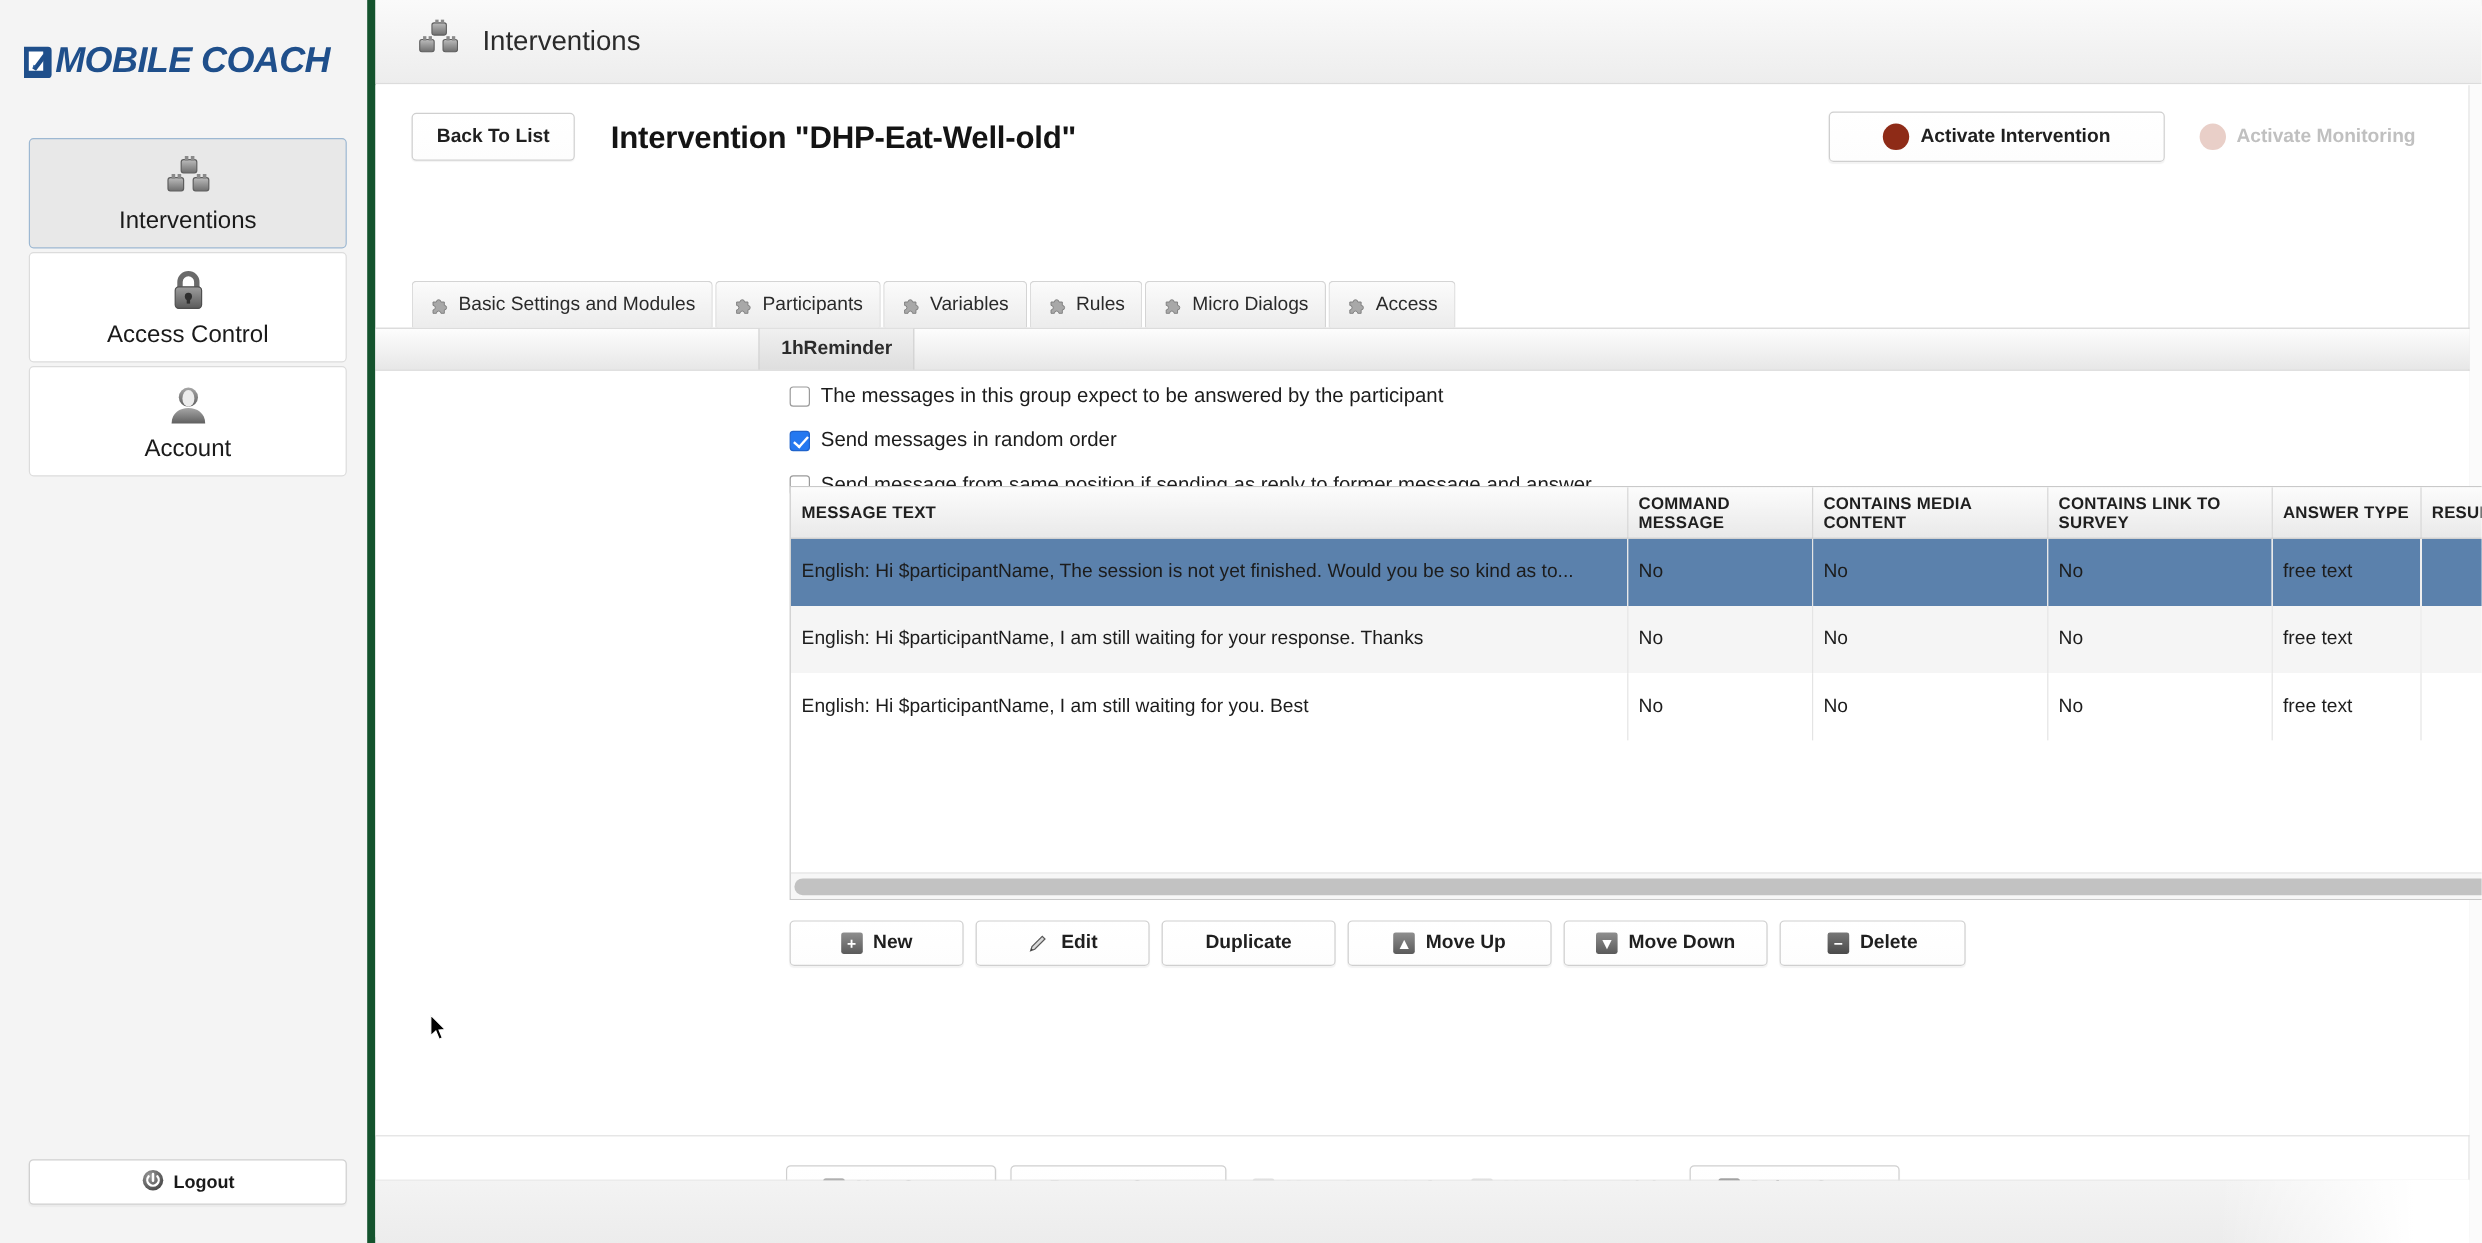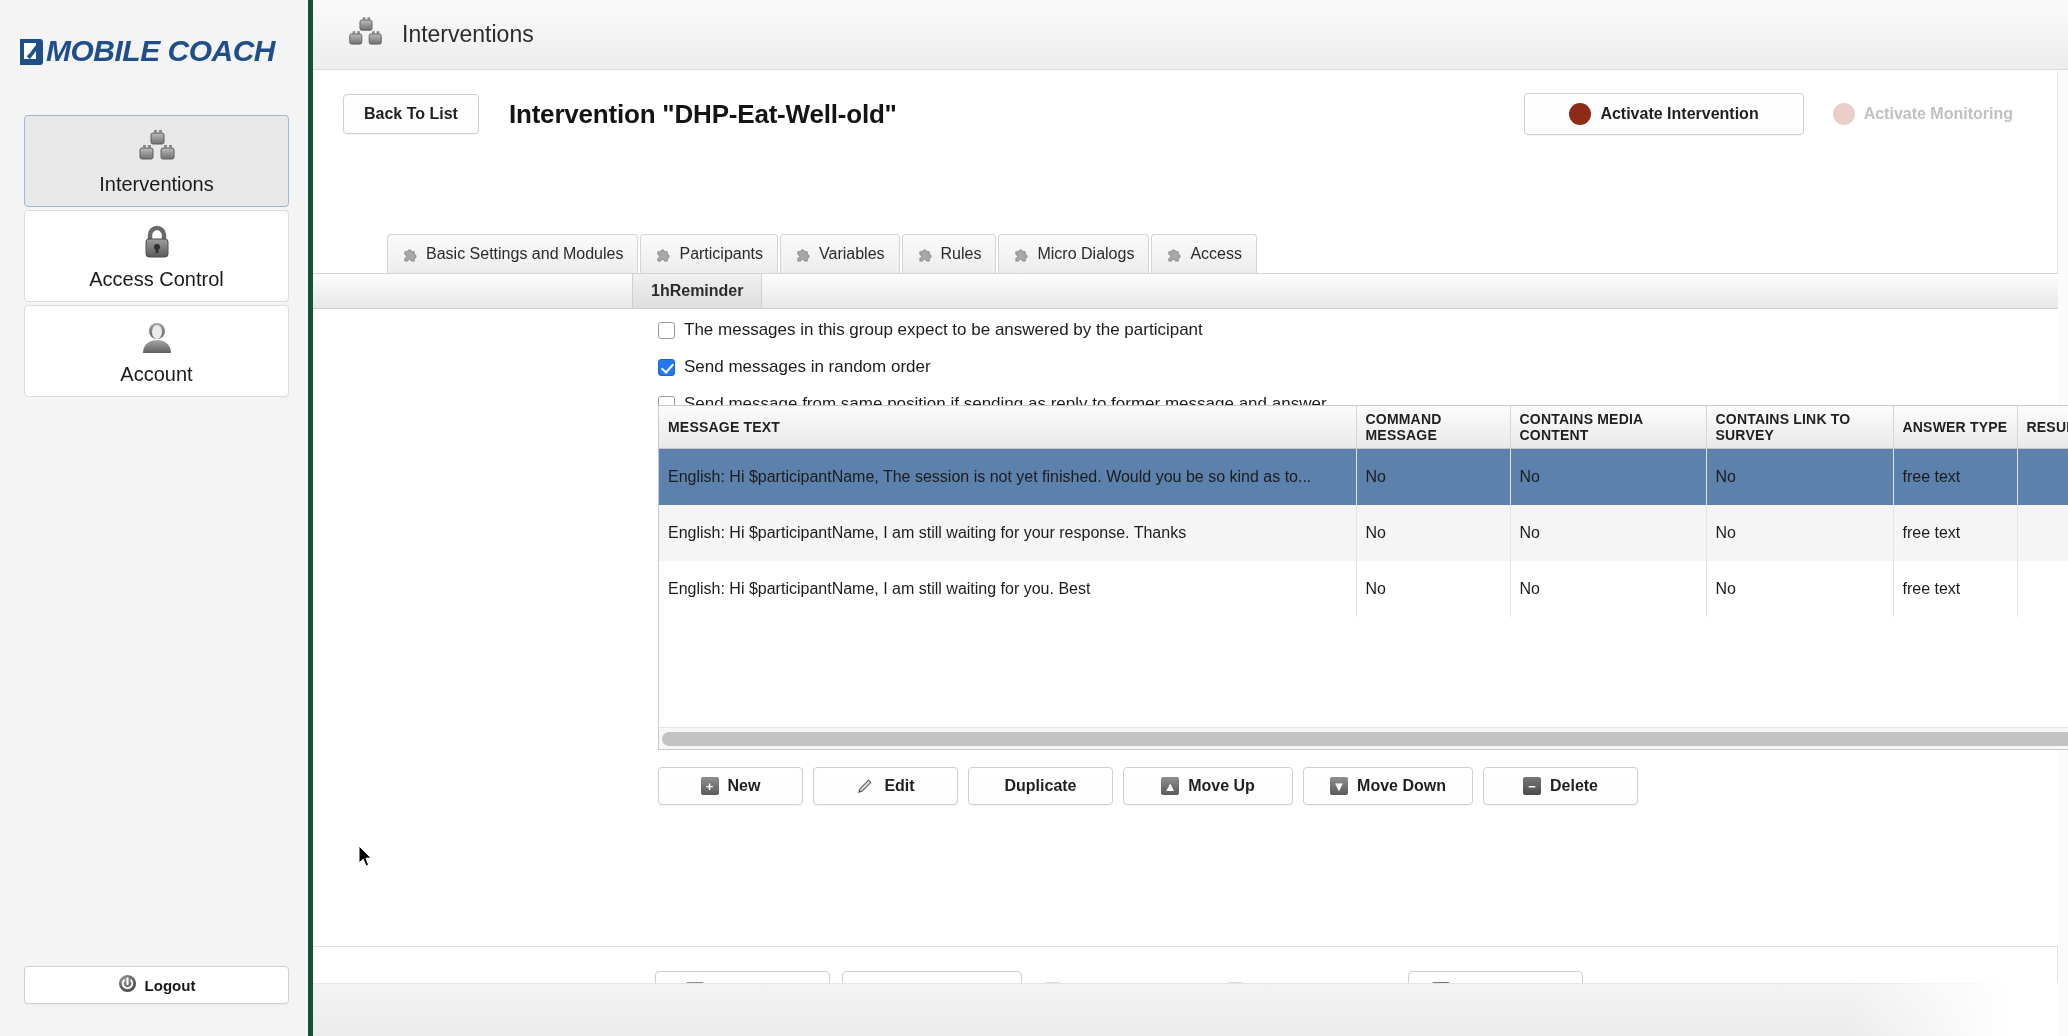--- a/index.html
+++ b/index.html
@@ -14,21 +14,21 @@
     position: relative;
     width: 2068px; height: 1036px;
     background: #f1f1f1;
   }
 
   
   #sidebar {
     position: absolute; left: 0; top: 0;
     width: 313px; height: 1036px;
     background: #f4f4f4;
-    border-right: 5px solid #14532d;
+    border-right: 7px solid #14532d;
   }
   .logo {
     position: absolute; left: 16px; top: 28px;
     width: 280px; height: 46px;
     display: flex; align-items: center;
   }
   .logo-mark {
     width: 34px; height: 34px;
     position: relative;
     flex: 0 0 auto;
@@ -145,21 +145,20 @@
   }
   #activate-intervention { height: 42px; padding: 0 44px; }
   #activate-monitoring { height: 42px; padding: 0 18px; font-weight: bold; }
   .dot { width: 22px; height: 22px; border-radius: 50%; display: inline-block; flex: 0 0 auto; }
 
   
   #tabbar {
     position: absolute; left: 30px; top: 163px;
     display: flex; align-items: flex-start;
     height: 39px;
-    margin-left: 44px;
   }
   .tab {
     height: 39px;
     padding: 0 14px;
     background: linear-gradient(#fbfbfb,#ececec);
     border: 1px solid #d4d4d4;
     border-bottom: none;
     border-radius: 4px 4px 0 0;
     margin-right: 2px;
     display: flex; align-items: center; gap: 7px;

